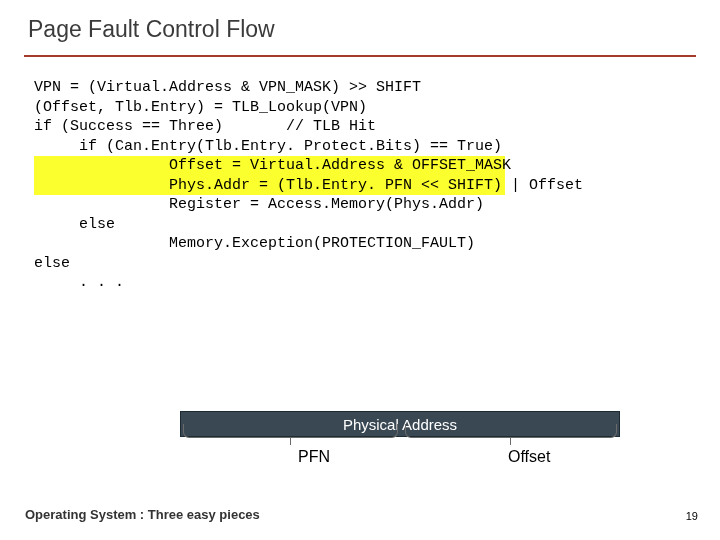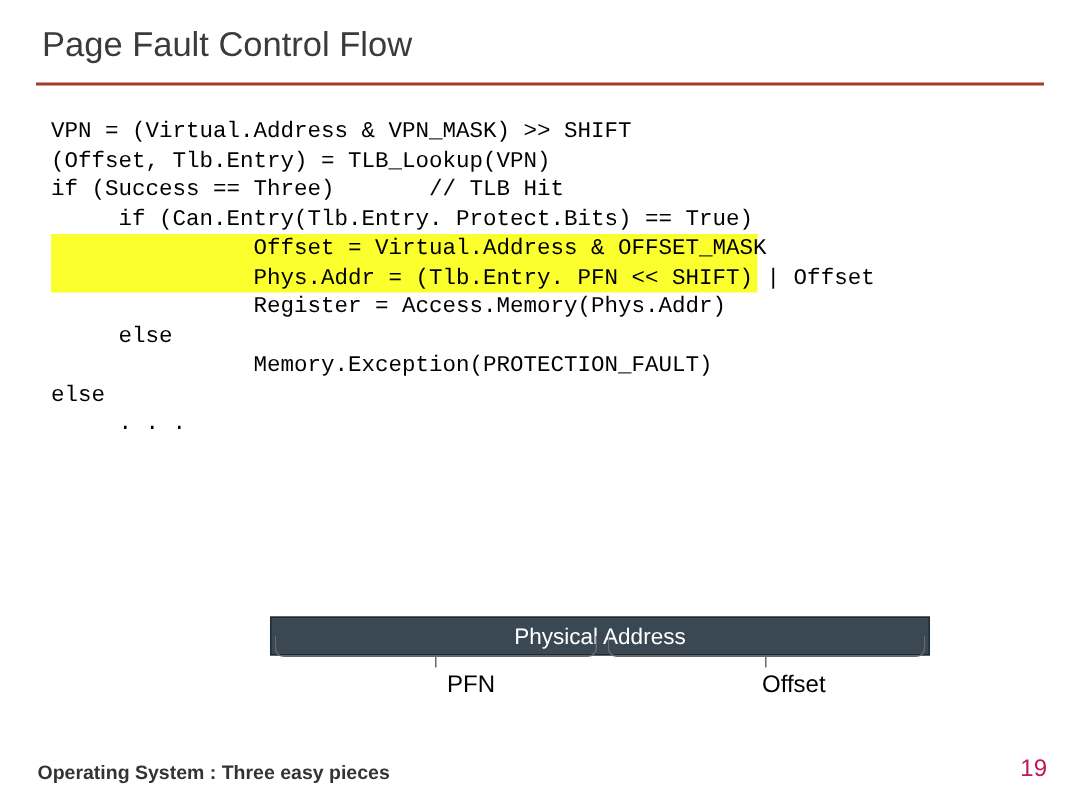--- a/index.html
+++ b/index.html
@@ -98,22 +98,22 @@
     left: 25px;
     bottom: 18px;
     font-size: 13px;
     font-weight: bold;
     color: #333;
   }
   .pagenum {
     position: absolute;
     right: 22px;
     bottom: 18px;
-    font-size: 16px;
-    color: #be185d;
+    font-size: 11px;
+    color: #000000;
   }
 </style>
 </head>
 <body>
 
 <div class="title">Page Fault Control Flow</div>
 <div class="hr"></div>
 
 <div class="code"><span>VPN = (Virtual.Address &amp; VPN_MASK) &gt;&gt; SHIFT</span>
 <span>(Offset, Tlb.Entry) = TLB_Lookup(VPN)</span>

